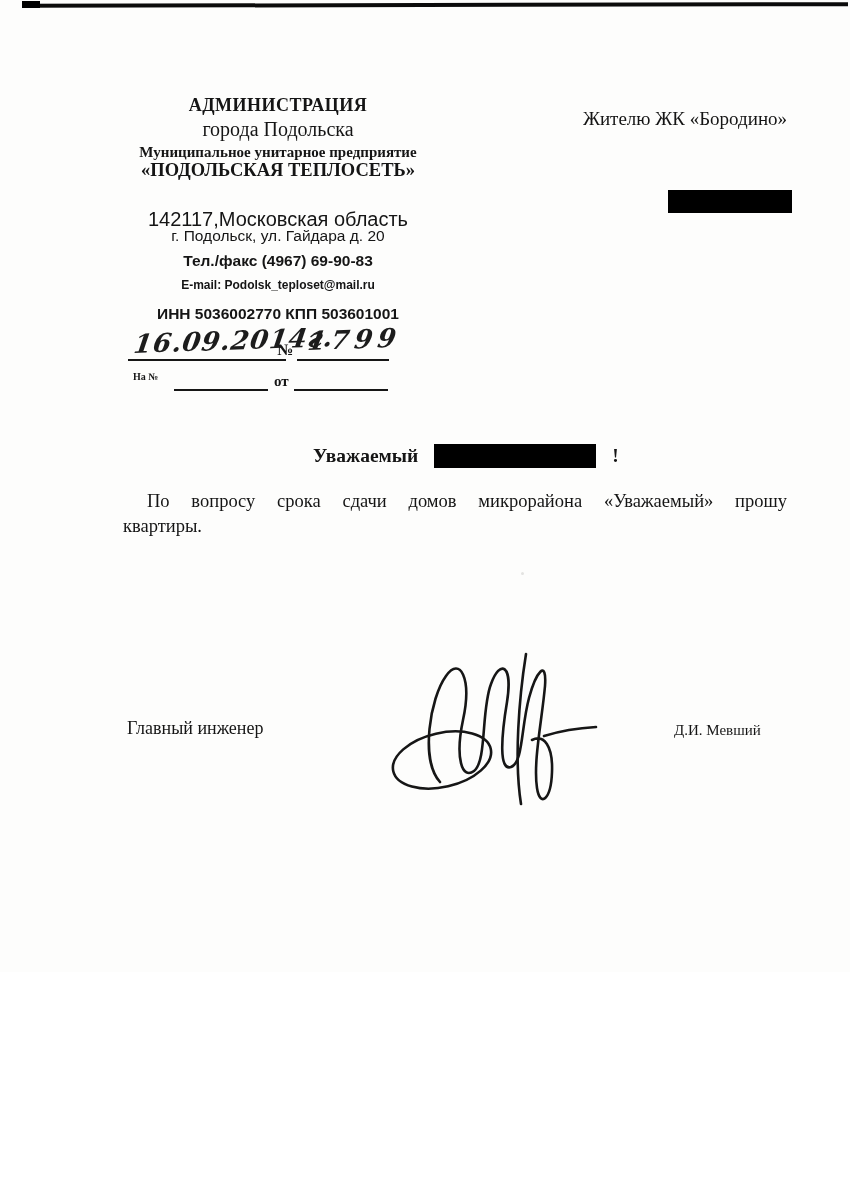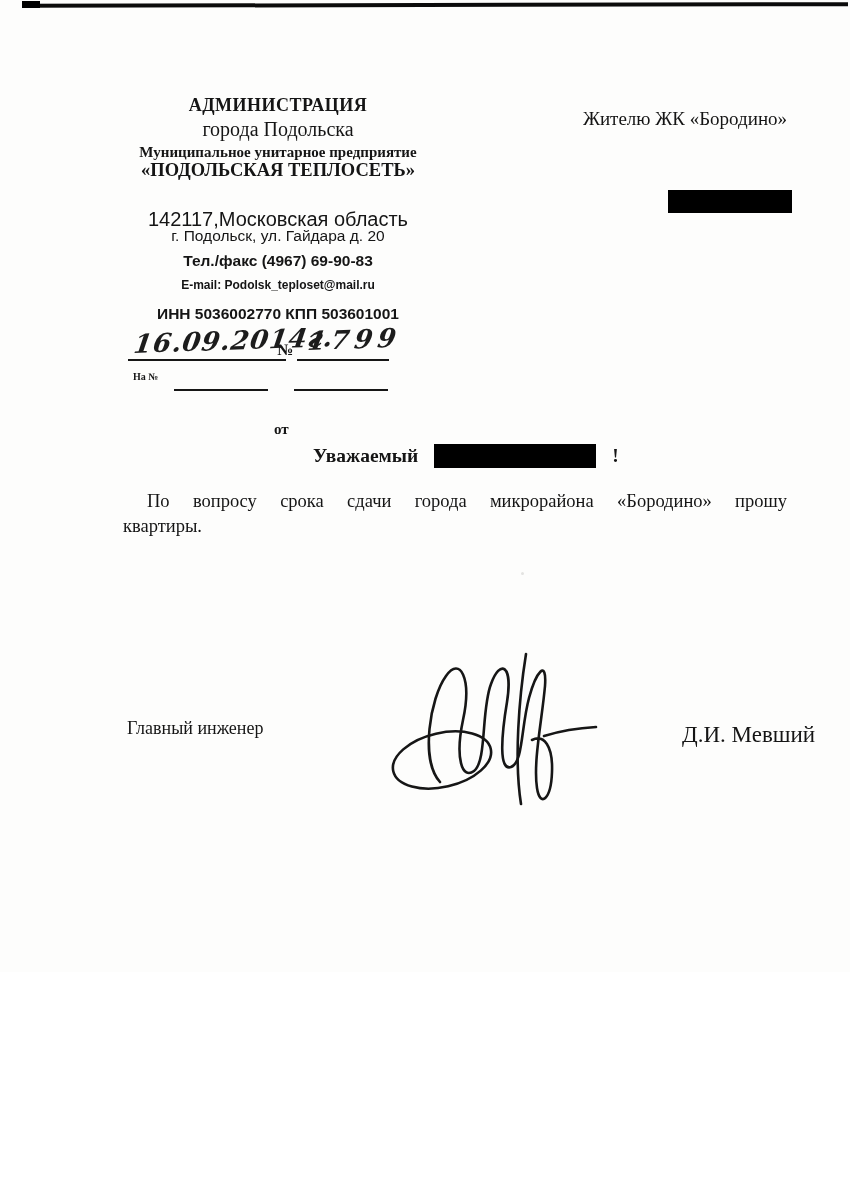--- a/index.html
+++ b/index.html
@@ -40,38 +40,38 @@
   
   .hw { font-family:"DejaVu Serif", serif; font-style:italic; font-weight:bold;
         color:#1c1c1c; transform:skewX(-10deg) rotate(-2deg); transform-origin:left bottom; }
   .hw-date { left:132px; top:329px; font-size:26px; letter-spacing:1px; }
   .hw-num  { left:306px; top:326px; font-size:26px; letter-spacing:5px; }
   .rule { position:absolute; height:2px; background:#161616; }
   .rule-date1 { left:128px; top:359px; width:158px; }
   .rule-date2 { left:297px; top:359px; width:92px; }
   .no-sign { left:277px; top:341px; font-size:16px; }
   .na-label { left:133px; top:371px; font-size:10px; }
-  .ot-label { left:274px; top:373px; font-size:15px;margin-top:48px; }
+  .ot-label { left:274px; top:373px; font-size:15px; }
   .rule-na1 { left:174px; top:389px; width:94px; }
   .rule-na2 { left:294px; top:389px; width:94px; }
 
   
   .salutation { position:absolute; left:313px; top:444px; display:flex;
                 align-items:center; gap:16px; font-size:19.5px; font-weight:bold; }
   .redact-name { width:162px; height:24px; background:#000; display:inline-block; }
 
   
   .body-text { position:absolute; left:123px; top:489px; width:664px;
                font-size:18.5px; line-height:24.5px; }
   .jl { text-align:justify; text-align-last:justify; }
   .indent { text-indent:24px; }
 
   
   .sig-title { left:127px; top:718px; font-size:18px; }
-  .sig-name  { left:674px; top:722px; font-size:23px;margin-left:8px; }
+  .sig-name  { left:674px; top:722px; font-size:15px; }
   .sig-svg   { position:absolute; left:386px; top:640px; }
 
   .bottom-marks { position:absolute; left:136px; top:1192px; width:9px; height:3px;
                   background:#d9d9d9; box-shadow:13px 1px #d5d5d5, 26px 1px #dedede; }
   .speck { position:absolute; width:3px; height:3px; background:#e3e3e1; border-radius:50%; }
 </style>
 </head>
 <body>
 
 <div class="page">
@@ -103,21 +103,21 @@
   <div class="abs serif b ot-label">от</div>
   <div class="rule rule-na2"></div>
 
   <div class="salutation serif">
     <span>Уважаемый</span>
     <span class="redact-name"></span>
     <span>!</span>
   </div>
 
   <div class="body-text serif">
-    <div class="jl indent">По вопросу срока сдачи города микрорайона «Бородино» прошу</div>
+    <div class="jl indent">По вопросу срока сдачи домов микрорайона «Уважаемый» прошу</div>
     <div>квартиры.</div>
   </div>
 
   <div class="abs serif sig-title">Главный инженер</div>
 
   <svg class="sig-svg" width="216" height="176" viewBox="0 0 216 176">
     <g fill="none" stroke="#161616" stroke-width="2.6" stroke-linecap="round">
       <ellipse cx="56" cy="120" rx="50" ry="27" transform="rotate(-13 56 120)"></ellipse>
       <path d="M 54 142
                C 34 120, 44 58, 60 36

